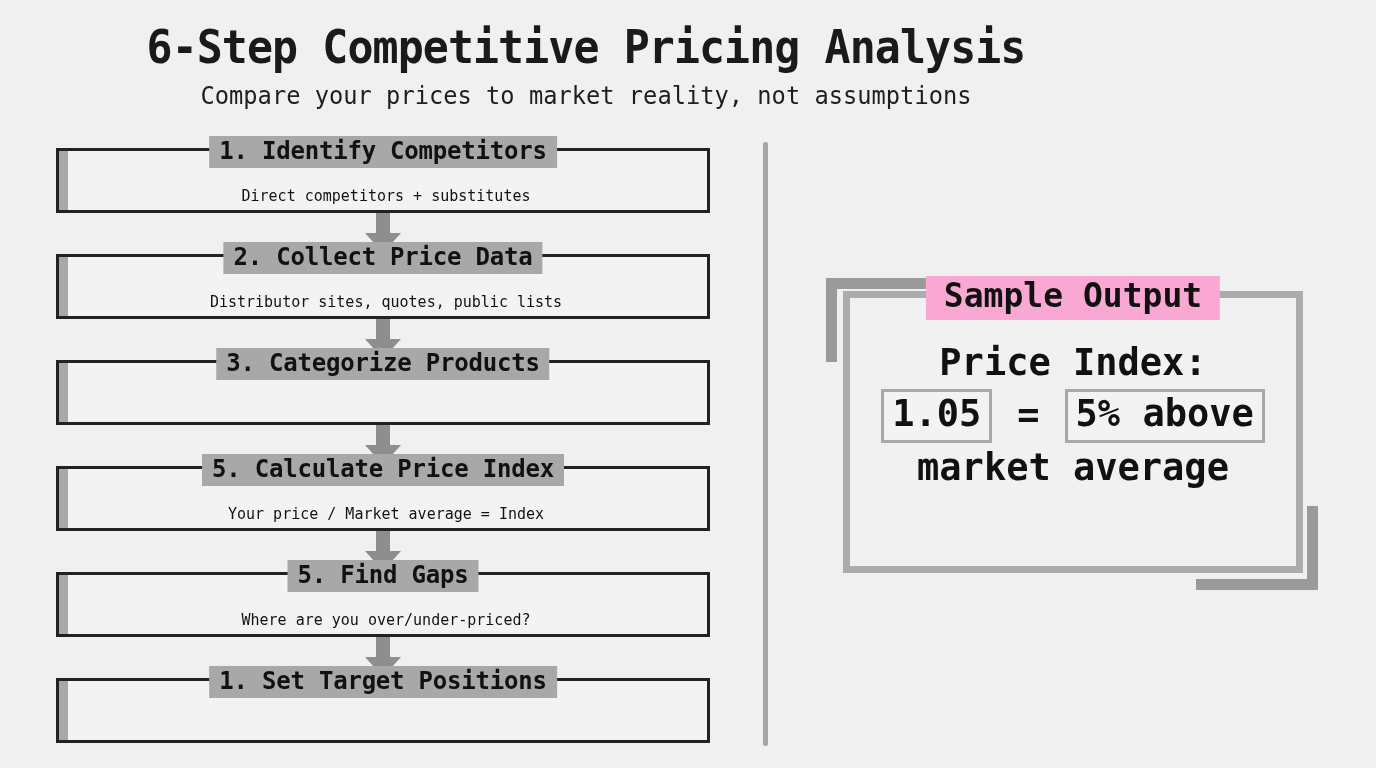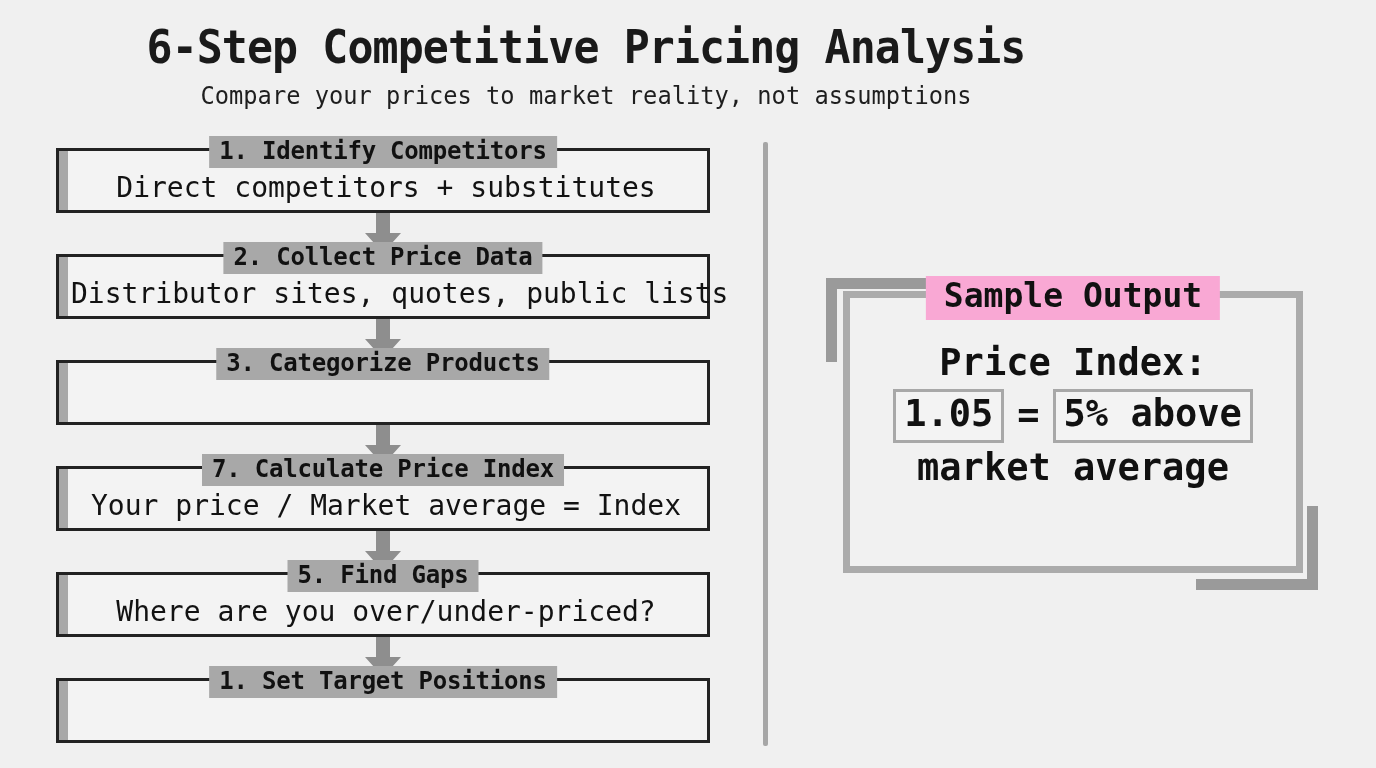--- a/index.html
+++ b/index.html
@@ -95,21 +95,21 @@
     line-height: 1.12;
     letter-spacing: -0.2px;
   }
   .step-desc {
     position: absolute;
     left: 12px;
     right: 6px;
     bottom: 6px;
     text-align: center;
     font-family: "DejaVu Sans Mono", monospace;
-    font-size: 28px;
+    font-size: 15px;
     color: #121212;
     white-space: nowrap;
     line-height: 1.1;
   }
 
   .arrow {
     position: relative;
     height: 41px;
     display: flex;
     justify-content: center;
@@ -182,21 +182,21 @@
     font-weight: bold;
     color: #111111;
     line-height: 1.16;
     white-space: nowrap;
   }
   #index-row {
     margin-top: 4px;
     display: flex;
     align-items: center;
     justify-content: center;
-    gap: 13px;
+    gap: 25px;
   }
   .value-chip {
     border: 3px solid #a8a8a8;
     background: #f3f3f3;
     font-family: "DejaVu Sans Mono", monospace;
     font-size: 37px;
     font-weight: bold;
     color: #111111;
     padding: 1px 8px 4px 8px;
     white-space: nowrap;
@@ -261,21 +261,21 @@
   </div>
 
   <div class="arrow">
     <svg width="40" height="41" viewBox="0 0 40 41">
       <polygon points="13,0 27,0 27,20 38,20 20,40 2,20 13,20" fill="#8e8e8e"></polygon>
     </svg>
   </div>
 
   <div class="step">
     <div class="step-accent"></div>
-    <div class="step-label">7. Calculate Price Index</div>
+    <div class="step-label">5. Calculate Price Index</div>
     <div class="step-desc">Your price / Market average = Index</div>
   </div>
 
   <div class="arrow">
     <svg width="40" height="41" viewBox="0 0 40 41">
       <polygon points="13,0 27,0 27,20 38,20 20,40 2,20 13,20" fill="#8e8e8e"></polygon>
     </svg>
   </div>
 
   <div class="step">

